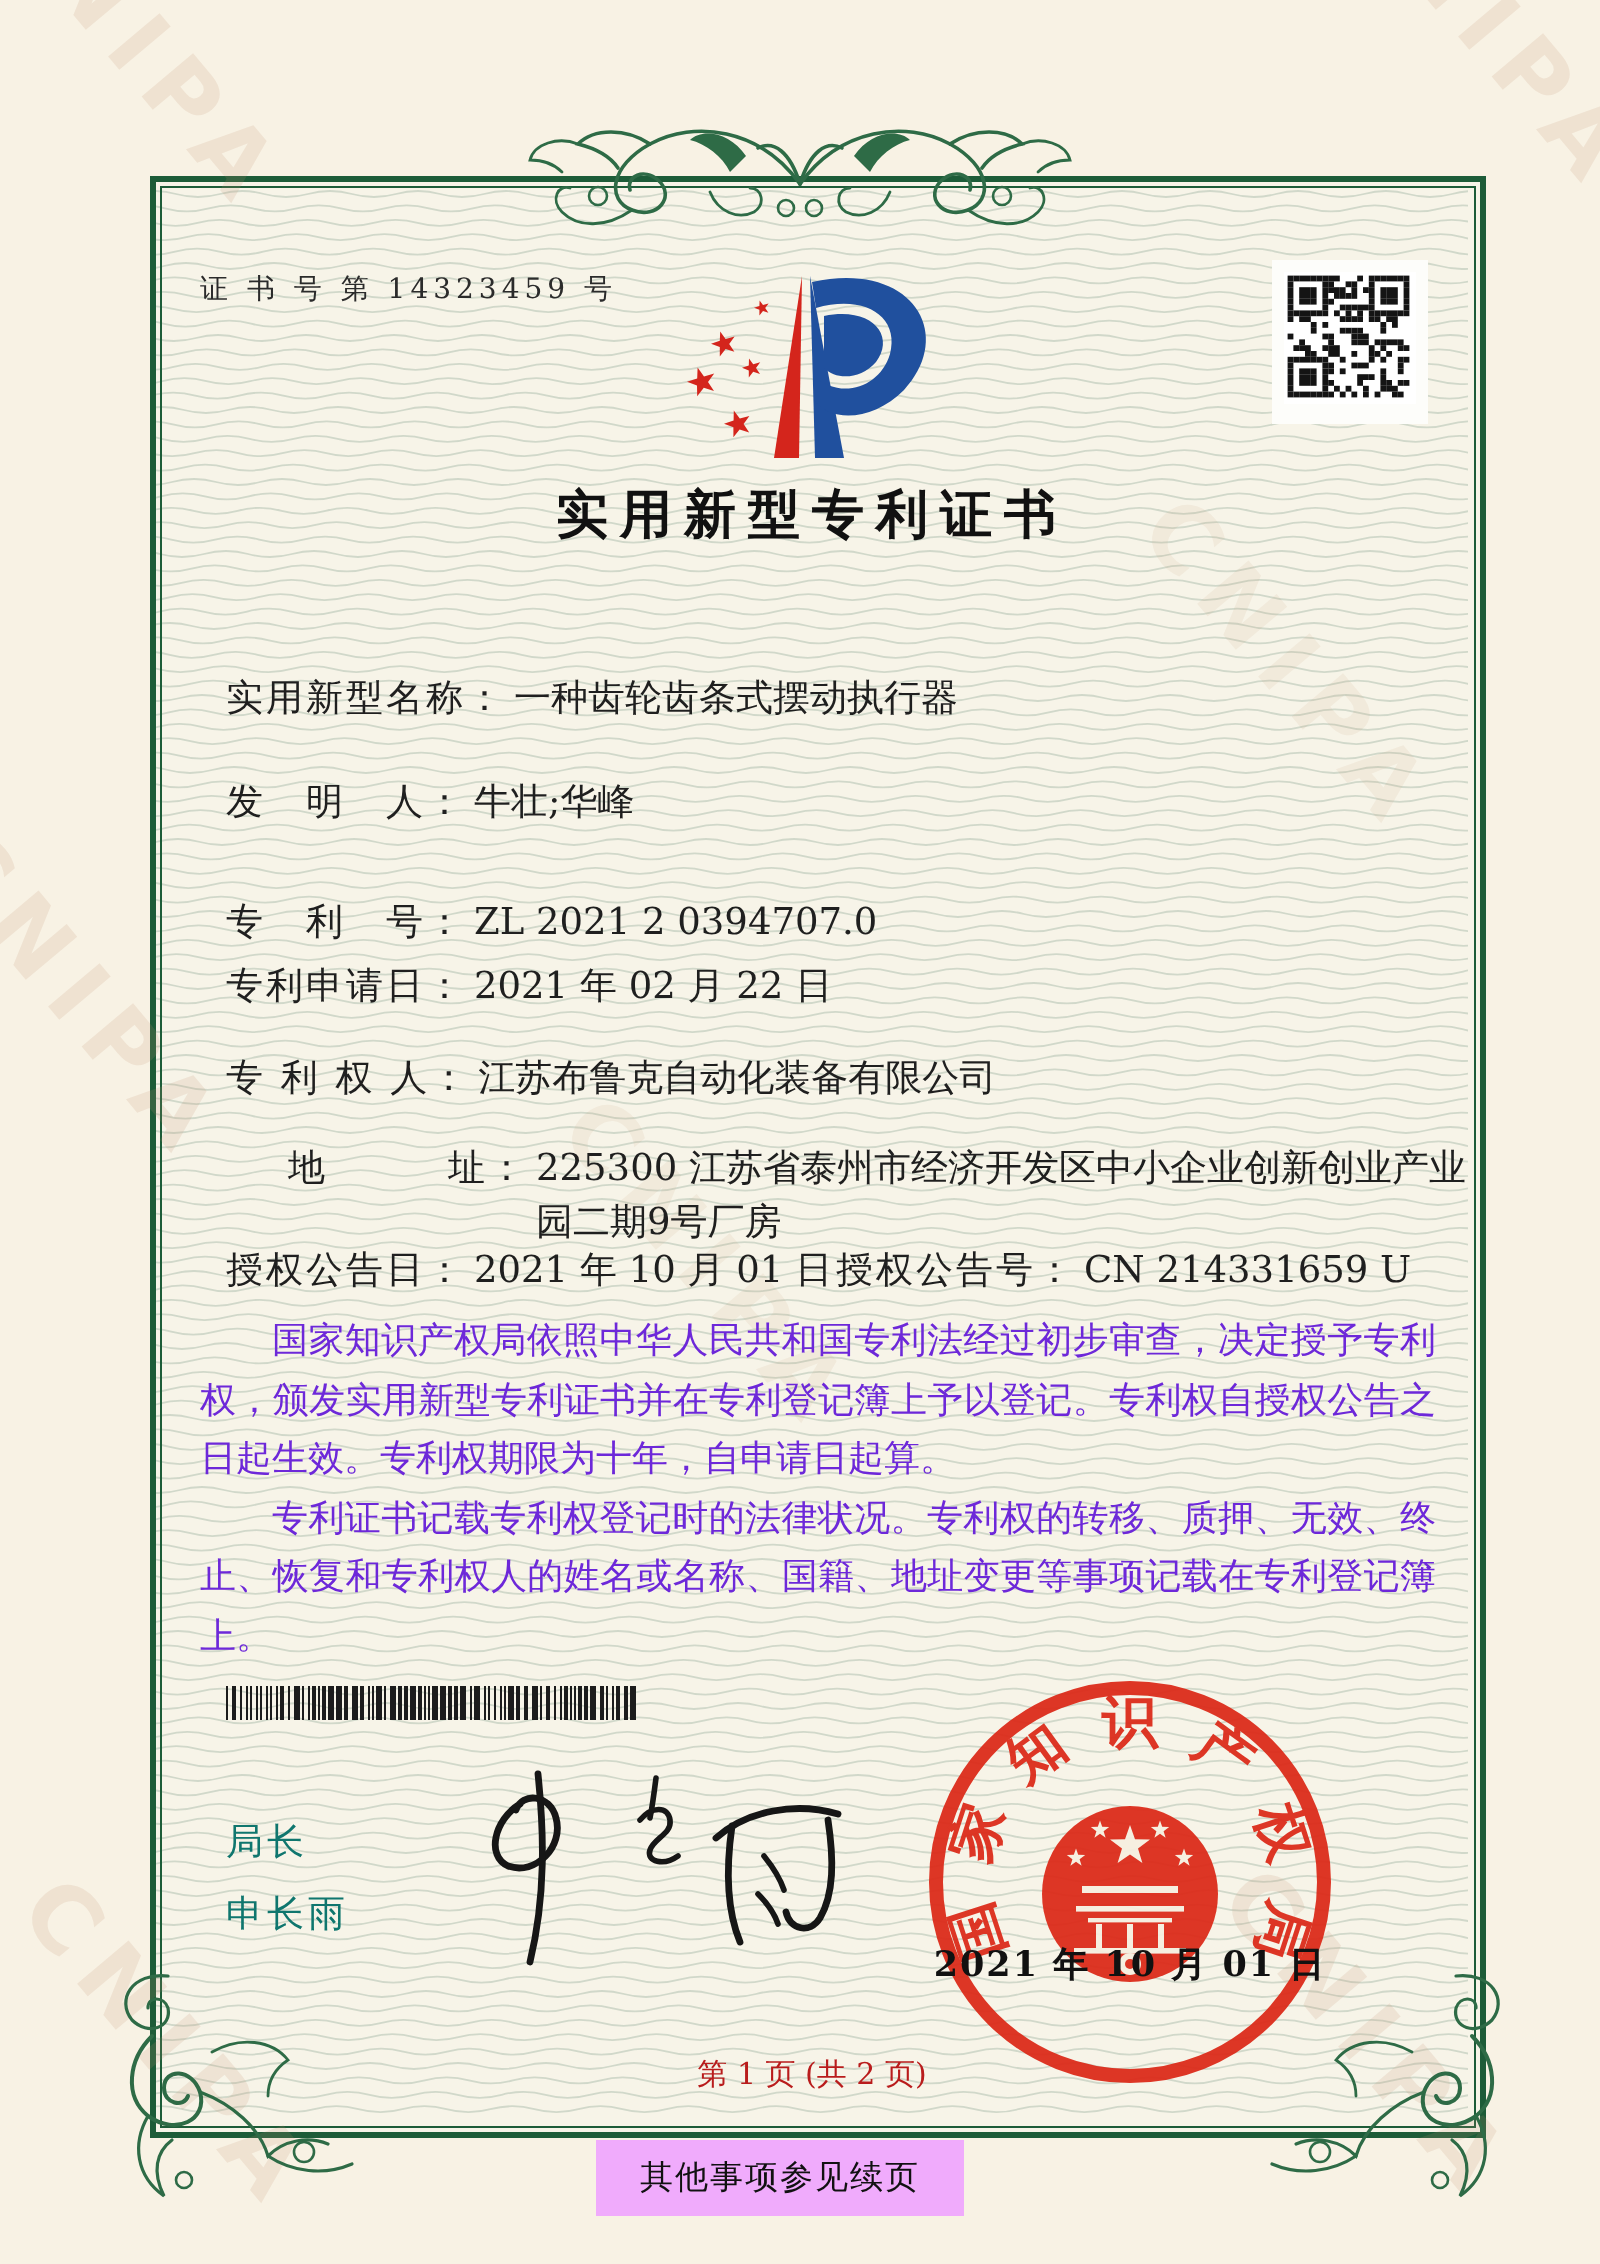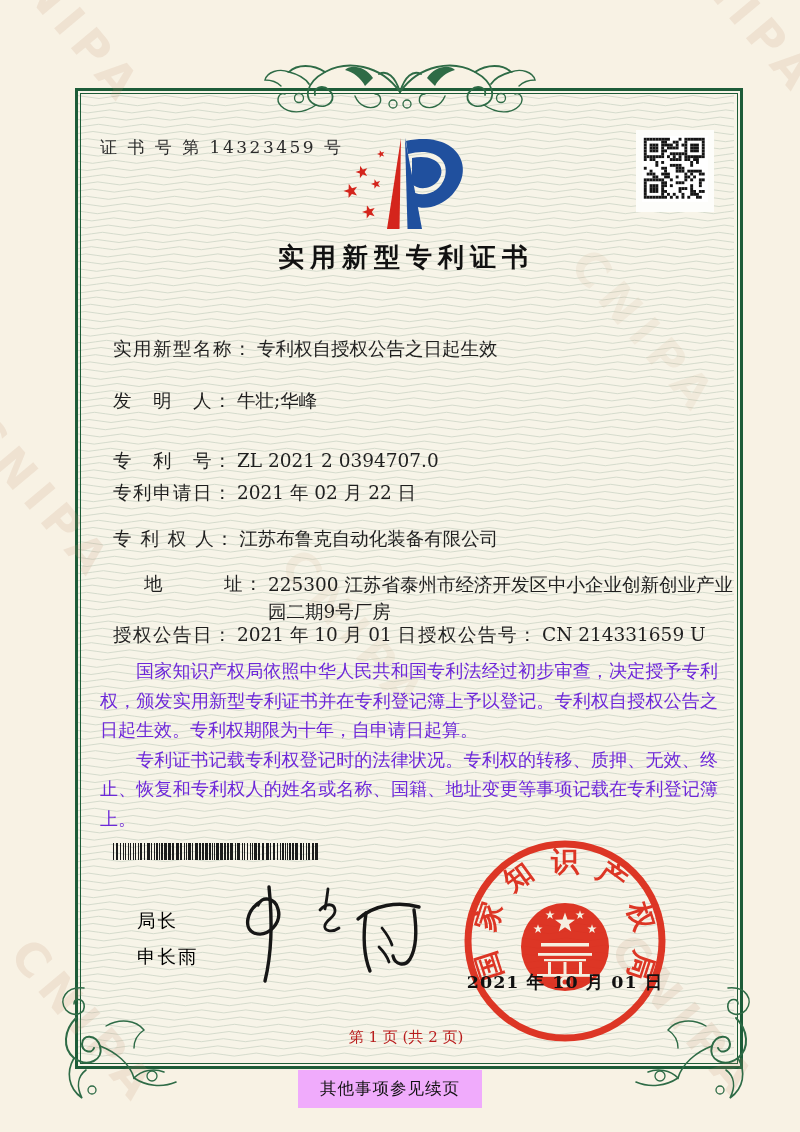--- a/index.html
+++ b/index.html
@@ -20,38 +20,38 @@
     position:absolute; left:75px; top:88px; width:662px; height:975px;
     border:3px solid #1d5c38; z-index:1; background:#f7f4e8;
   }
   .frame-inner{
     position:absolute; left:2px; top:2px; right:2px; bottom:2px;
     border:1px solid #1d5c38;
   }
   .guilloche{position:absolute; left:0; top:0; z-index:0;}
   .decor{position:absolute; z-index:3; pointer-events:none;}
   .content{position:absolute; z-index:4;}
-  .cert-no{left:100px; top:136px; font-size:17px; letter-spacing:2.5px; color:#2b2b2b;}
+  .cert-no{left:100px; top:136px; font-size:14px; letter-spacing:2.5px; color:#2b2b2b;}
   .logo{left:332px; top:128px;}
   .qrbox{left:636px; top:130px; background:#fdfdfa; padding:6px;}
   .title{
     left:75px; top:240px; width:662px; text-align:center;
     font-size:26px; font-weight:bold; letter-spacing:6px; color:#111;
   }
   .field-row{left:113px; font-size:18.5px; color:#1f1f1f; white-space:nowrap;}
   .field-label{letter-spacing:1.5px;}
   .field-value{margin-left:4px;}
   .pre{white-space:pre-line; display:inline-block; vertical-align:top; line-height:27px;}
   .grant-no-group{position:absolute; left:305px; top:0; white-space:nowrap;}
   .body-text{
     left:100px; top:656px; width:618px; font-size:18px; line-height:29.5px;
     text-align:justify; color:#6d28d9;
   }
   .body-text p{margin:0; text-indent:2em;}
-  .signer{left:113px; font-size:18.5px; color:#000000; letter-spacing:2px;margin-left:24px;}
+  .signer{left:113px; font-size:18.5px; color:#0f766e; letter-spacing:2px;}
   .seal{left:462px; top:838px; opacity:0.93;}
   .seal-date{
     left:462px; top:970px; width:206px; text-align:center;
     font-size:17.5px; font-weight:bold; color:#111; z-index:5; letter-spacing:1px;
   }
   .page-no{left:75px; top:1028px; width:662px; text-align:center; font-size:15px; color:#b91c1c;}
   .note{
     left:390px; top:1070px; transform:translateX(-50%);
     background:#f0abfc; padding:8px 22px; font-size:16.5px; color:#111;
     letter-spacing:1px; white-space:nowrap;
@@ -483,21 +483,21 @@
         <rect x="39.50" y="59.80" width="2.90" height="2.90" fill="#141414"></rect>
         <rect x="45.30" y="59.80" width="2.90" height="2.90" fill="#141414"></rect>
         <rect x="54.00" y="59.80" width="2.90" height="2.90" fill="#141414"></rect>
         <rect x="56.90" y="59.80" width="2.90" height="2.90" fill="#141414"></rect>
       </svg>
   </div>
 
   <div class="content title">实用新型专利证书</div>
 
   <div class="content field-row" style="top:336px;">
-    <span class="field-label">实用新型名称：</span><span class="field-value">专利权自授权公告之日起生效</span>
+    <span class="field-label">实用新型名称：</span><span class="field-value">一种齿轮齿条式摆动执行器</span>
   </div>
   <div class="content field-row" style="top:388px;">
     <span class="field-label">发　明　人：</span><span class="field-value">牛壮;华峰</span>
   </div>
   <div class="content field-row" style="top:448px;">
     <span class="field-label">专　利　号：</span><span class="field-value">ZL 2021 2 0394707.0</span>
   </div>
   <div class="content field-row" style="top:480px;">
     <span class="field-label">专利申请日：</span><span class="field-value">2021 年 02 月 22 日</span>
   </div>

